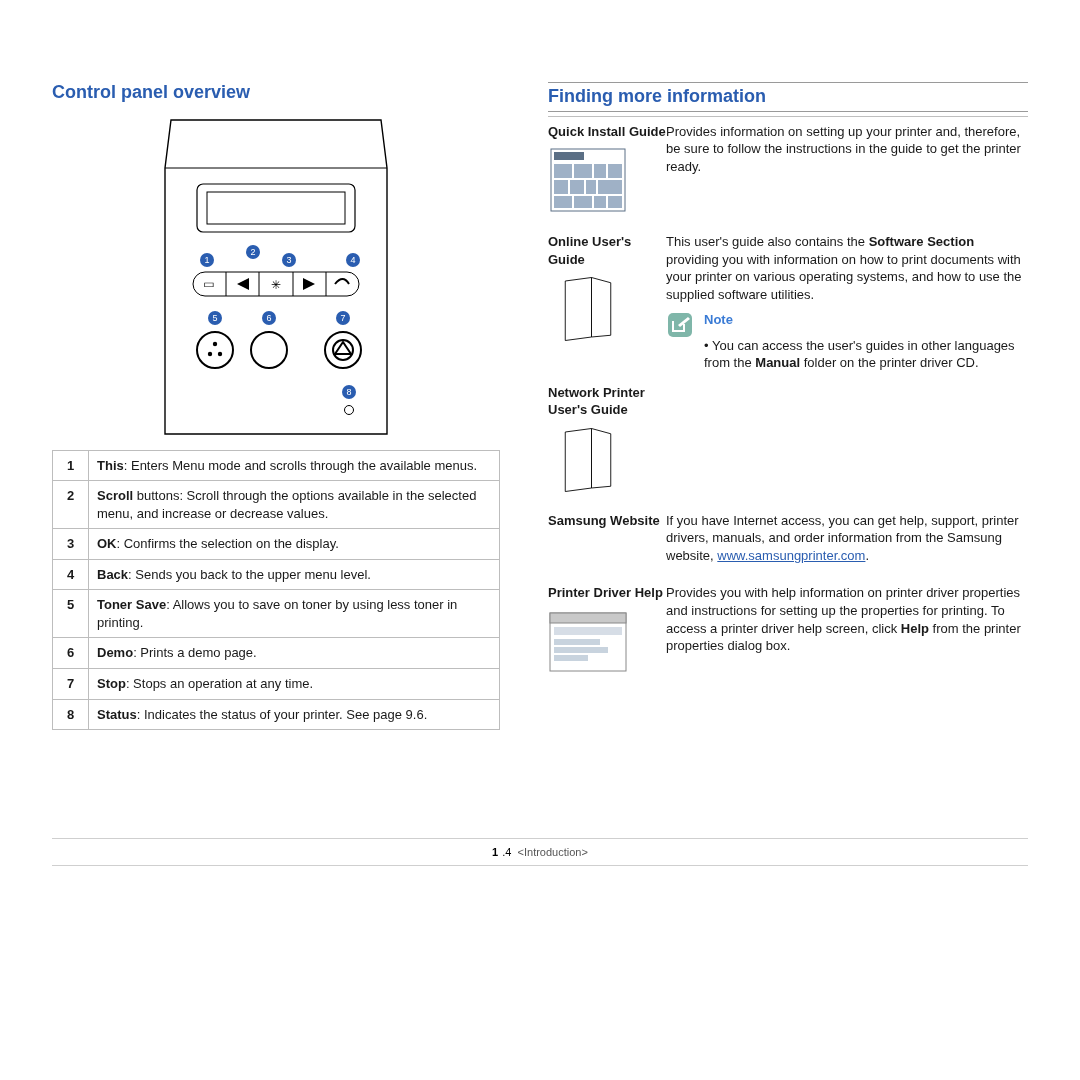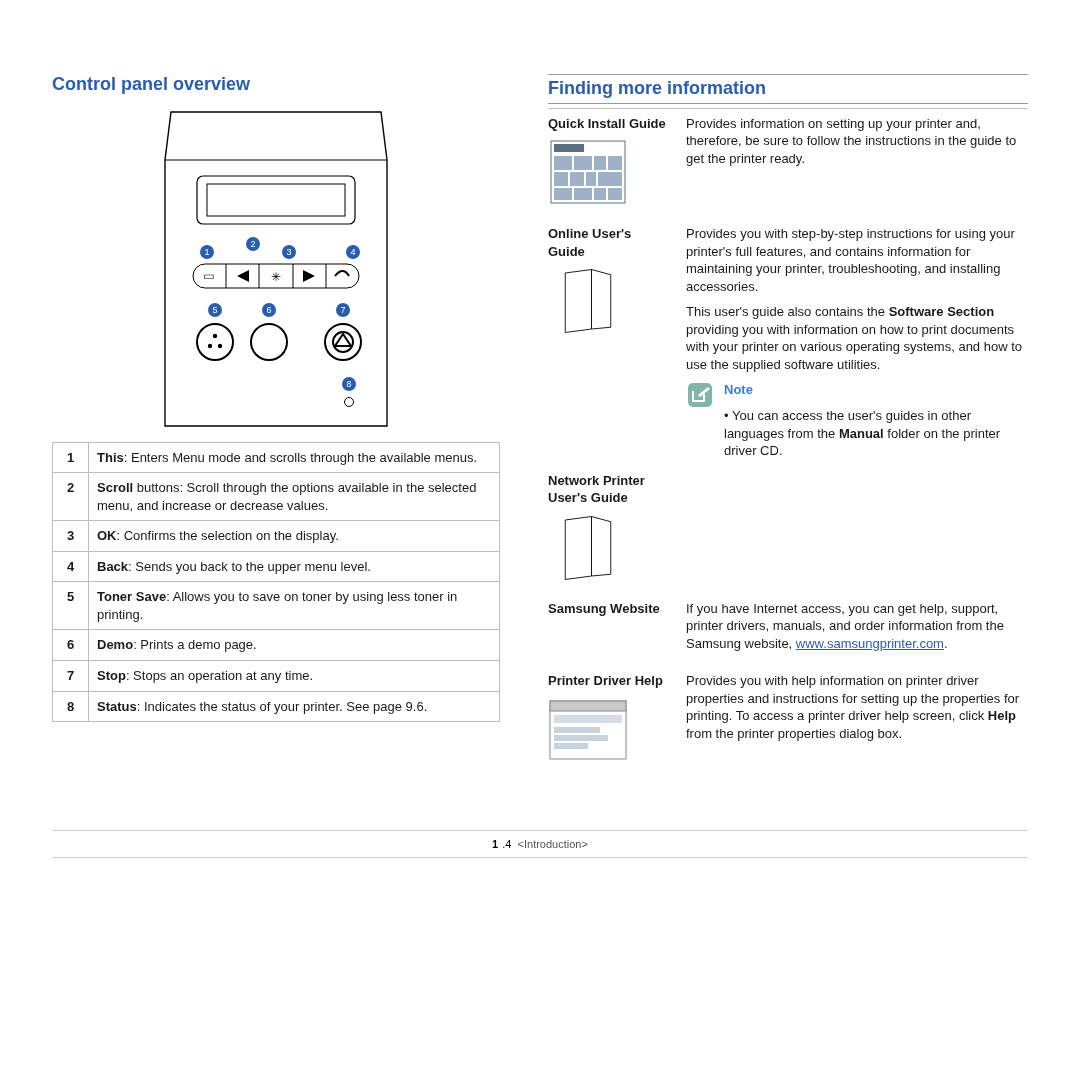--- a/index.html
+++ b/index.html
@@ -3,42 +3,42 @@
 <meta charset="utf-8">
 <style>
   :root{
     --blue:#2a5db0;
     --note-blue:#3a7bd5;
     --ink:#1a1a1a;
     --rule:#9a9a9a;
   }
   *{box-sizing:border-box}
   body{margin:0;background:#fff;color:var(--ink);font:14px/1.35 Arial,Helvetica,sans-serif}
-  .page{width:1080px;height:888px;margin:4px auto;padding:70px 52px 30px 52px;position:relative}
+  .page{width:1080px;height:888px;margin:12px auto;padding:70px 52px 30px 52px;position:relative}
   .cols{display:flex;gap:48px}
   .col-l{flex:0 0 448px}
   .col-r{flex:1}
 
   h1.section{color:var(--blue);font:700 18px/1.2 Arial,Helvetica,sans-serif;margin:0 0 14px 0}
   .section-wrap{display:flex;align-items:flex-end;gap:0}
 
   
   .panel-wrap{display:flex;justify-content:center;margin:6px 0 12px}
   svg.panel{width:246px;height:320px}
 
   
   table.legend{width:100%;border-collapse:collapse}
   .legend td{border:1px solid #bdbdbd;padding:6px 8px;vertical-align:top;font-size:13px}
   .legend td.num{width:36px;text-align:center;font-weight:700}
 
   
   .intro{margin:6px 0 6px;font-size:13px}
   hr.thin{border:0;border-top:1px solid #bfbfbf;margin:4px 0}
 
-  .res-row{display:flex;gap:20px;padding:2px 0 10px}
+  .res-row{display:flex;gap:0;padding:2px 0 10px}
   .res-left{flex:0 0 118px}
   .res-title{font-weight:700;font-size:13px;margin:0 0 6px}
   .res-body{flex:1;font-size:13px}
   .res-body p{margin:0 0 8px}
 
   .note-box{display:flex;gap:10px;margin-top:6px}
   .note-label{color:var(--note-blue);font-weight:700;font-size:13px;margin:0 0 2px}
   .note-ico{flex:0 0 28px}
   .link{color:var(--blue);text-decoration:underline}
 
@@ -199,21 +199,20 @@
 
       <div class="res-row">
         <div class="res-left">
           <p class="res-title">Online User's Guide</p>
           <svg class="mini-ico" viewBox="0 0 80 80">
             <path d="M14 8 L44 4 L44 72 L14 76 Z" fill="#fff" stroke="#000"></path>
             <path d="M44 4 L66 10 L66 70 L44 72 Z" fill="#fff" stroke="#000"></path>
           </svg>
         </div>
         <div class="res-body">
-          <p>Provides you with step-by-step instructions for using your printer's full features, and contains information for maintaining your printer, troubleshooting, and installing accessories.</p>
           <p><span>This user's guide also contains the </span><b>Software Section</b><span> providing you with information on how to print documents with your printer on various operating systems, and how to use the supplied software utilities.</span></p>
 
           <div class="note-box">
             <div class="note-ico">
               <svg width="28" height="28" viewBox="0 0 28 28">
                 <rect x="2" y="2" width="24" height="24" rx="5" fill="#7fb6a9"></rect>
                 <path d="M7 10 L7 20 L18 20 L18 13" fill="none" stroke="#fff" stroke-width="2"></path>
                 <path d="M12 14 L22 6 L24 8 L14 16 Z" fill="#fff"></path>
               </svg>
             </div>

